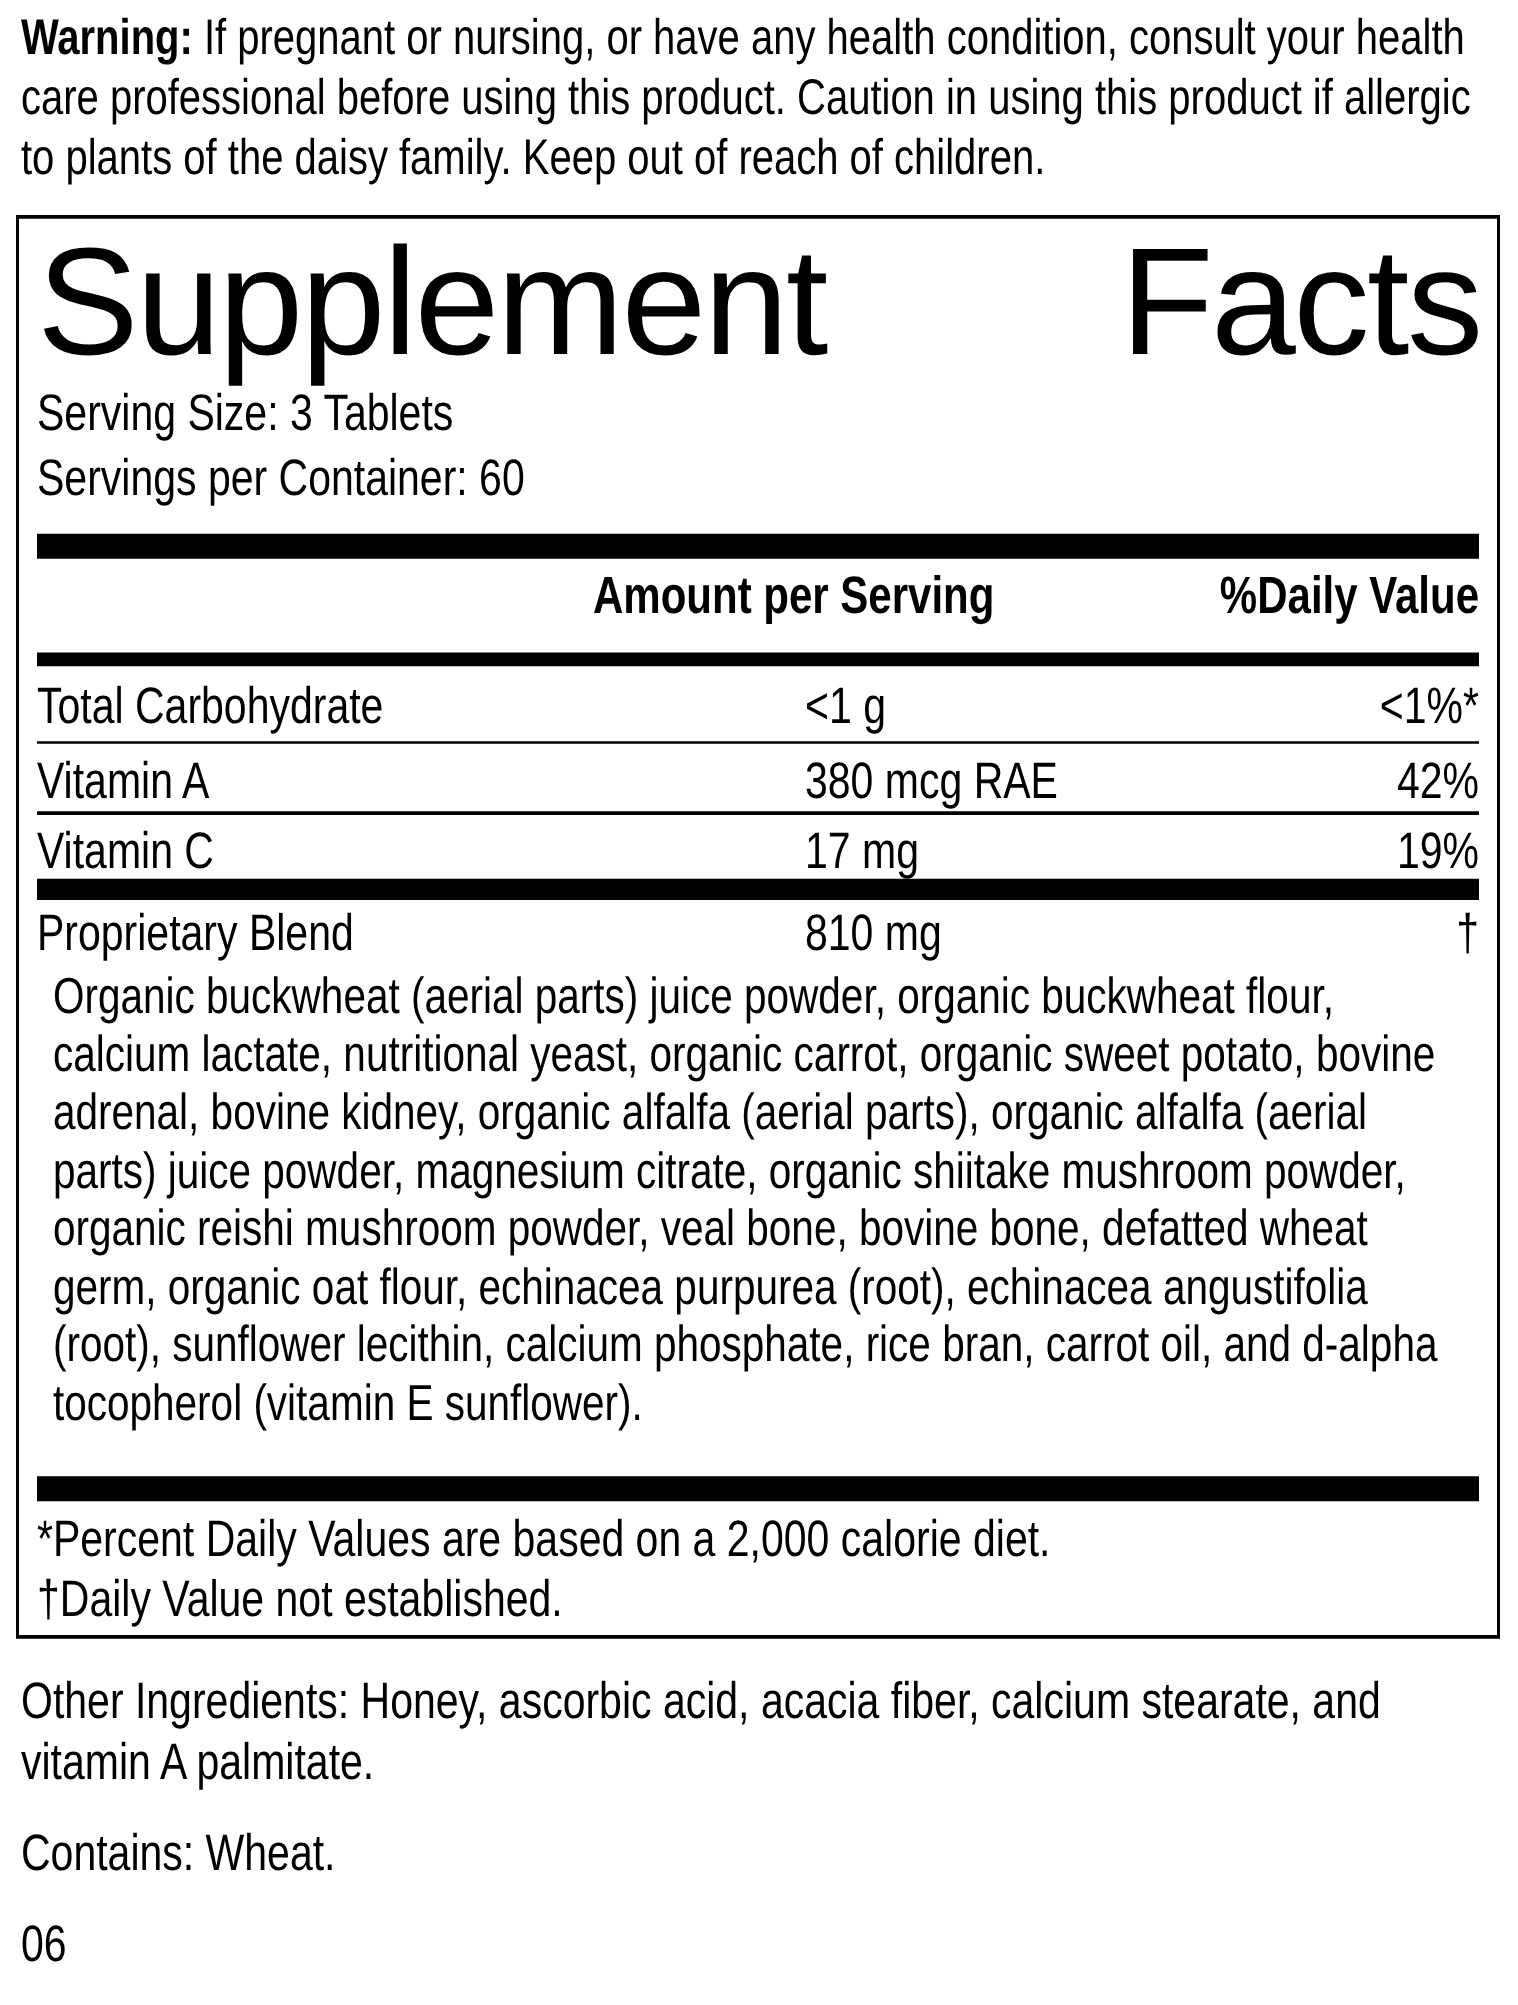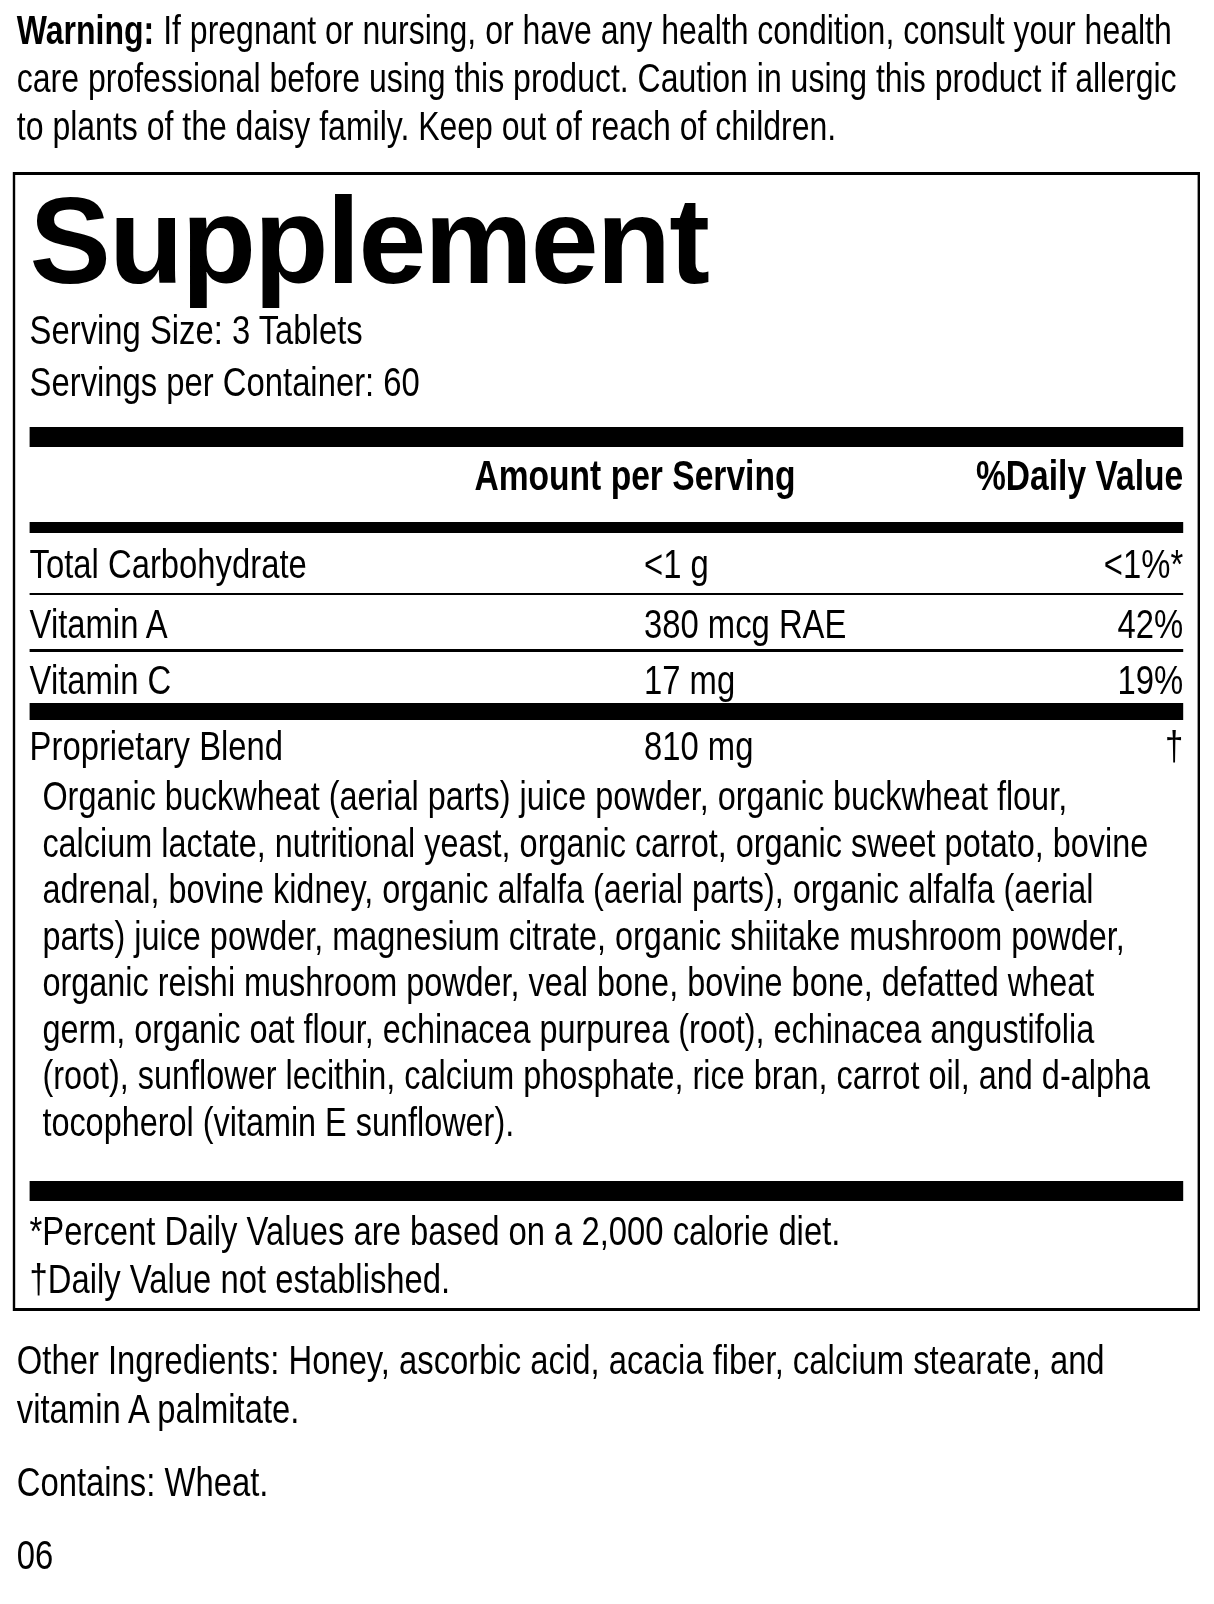--- a/index.html
+++ b/index.html
@@ -48,21 +48,21 @@
   .abs { position: absolute; left: 18px; right: 18px; }
 
   .title {
     top: 10px;
     right: auto;
     width: 1155px;
     display: flex;
     justify-content: space-between;
     font-size: 122px;
     line-height: 112px;
-    font-weight: bold;
+    font-weight: normal;
     letter-spacing: -2px;
     transform: scaleX(1.25);
     transform-origin: 0 0;
     white-space: nowrap;
   }
 
   .serving1 { top: 130px; font-size: 41px; line-height: 50px; }
   .serving2 { top: 182px; font-size: 41px; line-height: 50px; }
 
   .bar  { background: #000; height: 20px; }
@@ -131,20 +131,21 @@
 
   <p class="warning">
     <b>Warning:</b>
     <span>If pregnant or nursing, or have any health condition, consult your health care professional before using this product. Caution in using this product if allergic to plants of the daisy family. Keep out of reach of children.</span>
   </p>
 
   <div class="panel">
 
     <div class="abs title">
       <span>Supplement</span>
+      <span>Facts</span>
     </div>
 
     <div class="abs serving1">Serving Size: 3 Tablets</div>
     <div class="abs serving2">Servings per Container: 60</div>
 
     <div class="abs bar bar1"></div>
 
     <div class="abs hdr">
       <span class="h-amt">Amount per Serving</span>
       <span class="h-dv">%Daily Value</span>

